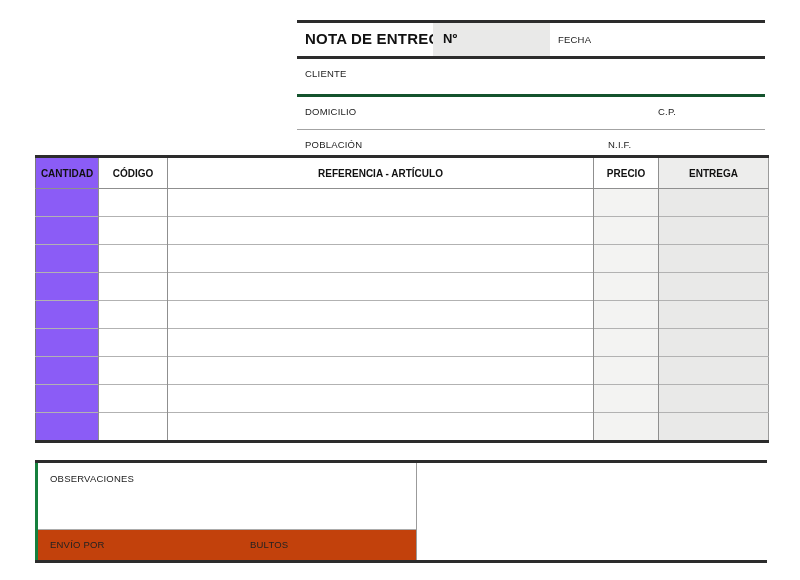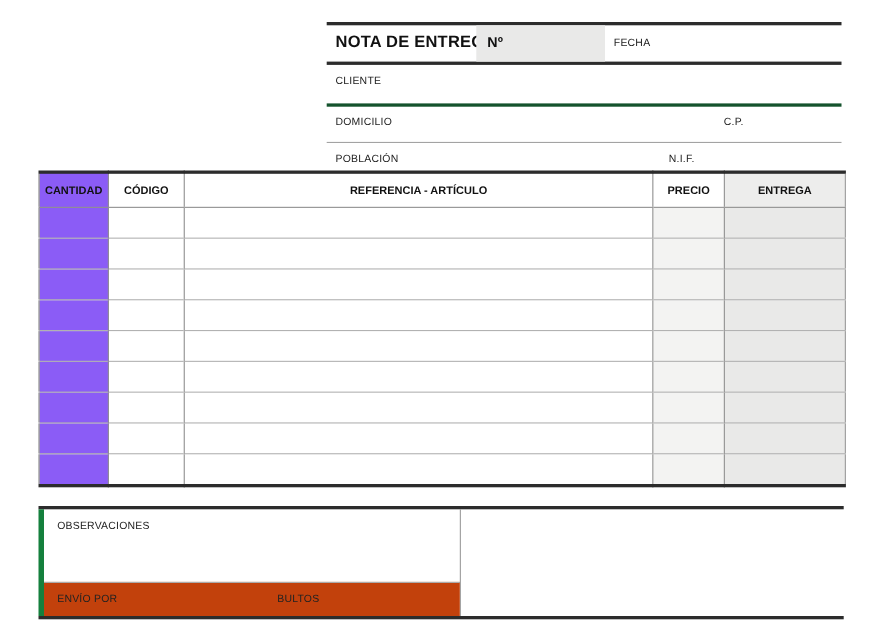--- a/index.html
+++ b/index.html
@@ -67,21 +67,21 @@
 
   
   .footer-block {
     position: absolute; left: 35px; top: 460px; width: 732px; height: 97px;
     border-top: 3px solid #2c2c2c;
     border-bottom: 3px solid #2c2c2c;
     display: flex;
   }
   .obs-box {
     position: relative; width: 378px;
-    border-left: 5px solid #15803d;
+    border-left: 3px solid #15803d;
     border-right: 1px solid #9b9b9b;
   }
   .obs-label { position: absolute; left: 12px; top: 10px; }
   .ship-row {
     position: absolute; left: 0; right: 0; bottom: 0; height: 30px;
     background: #c2410c; border-top: 1px solid #ababab;
   }
   .ship-label   { position: absolute; left: 12px;  top: 9px; }
   .bultos-label { position: absolute; left: 212px; top: 9px; }
   .footer-gap { width: 6px; }

